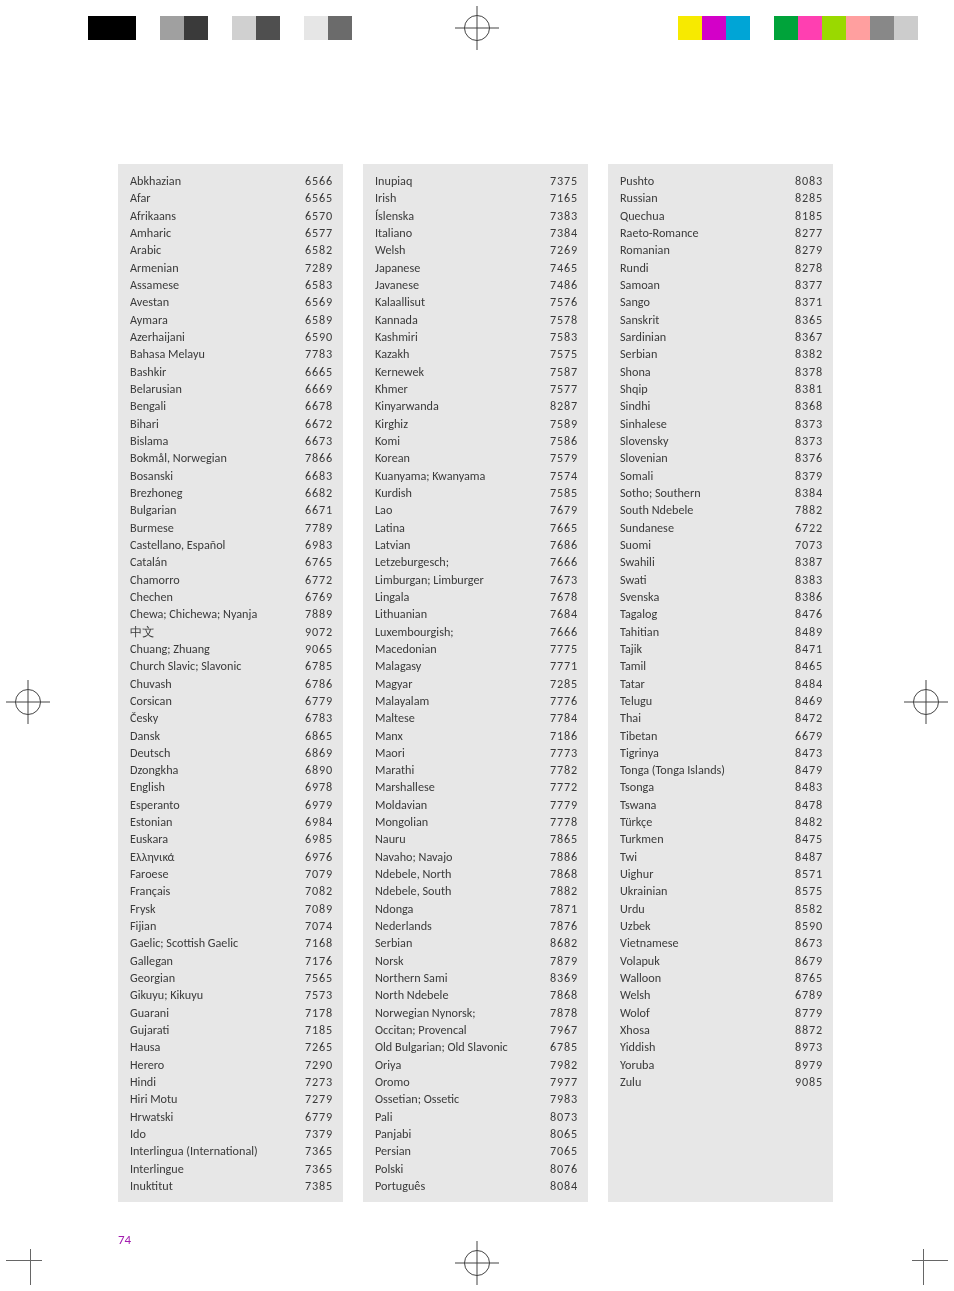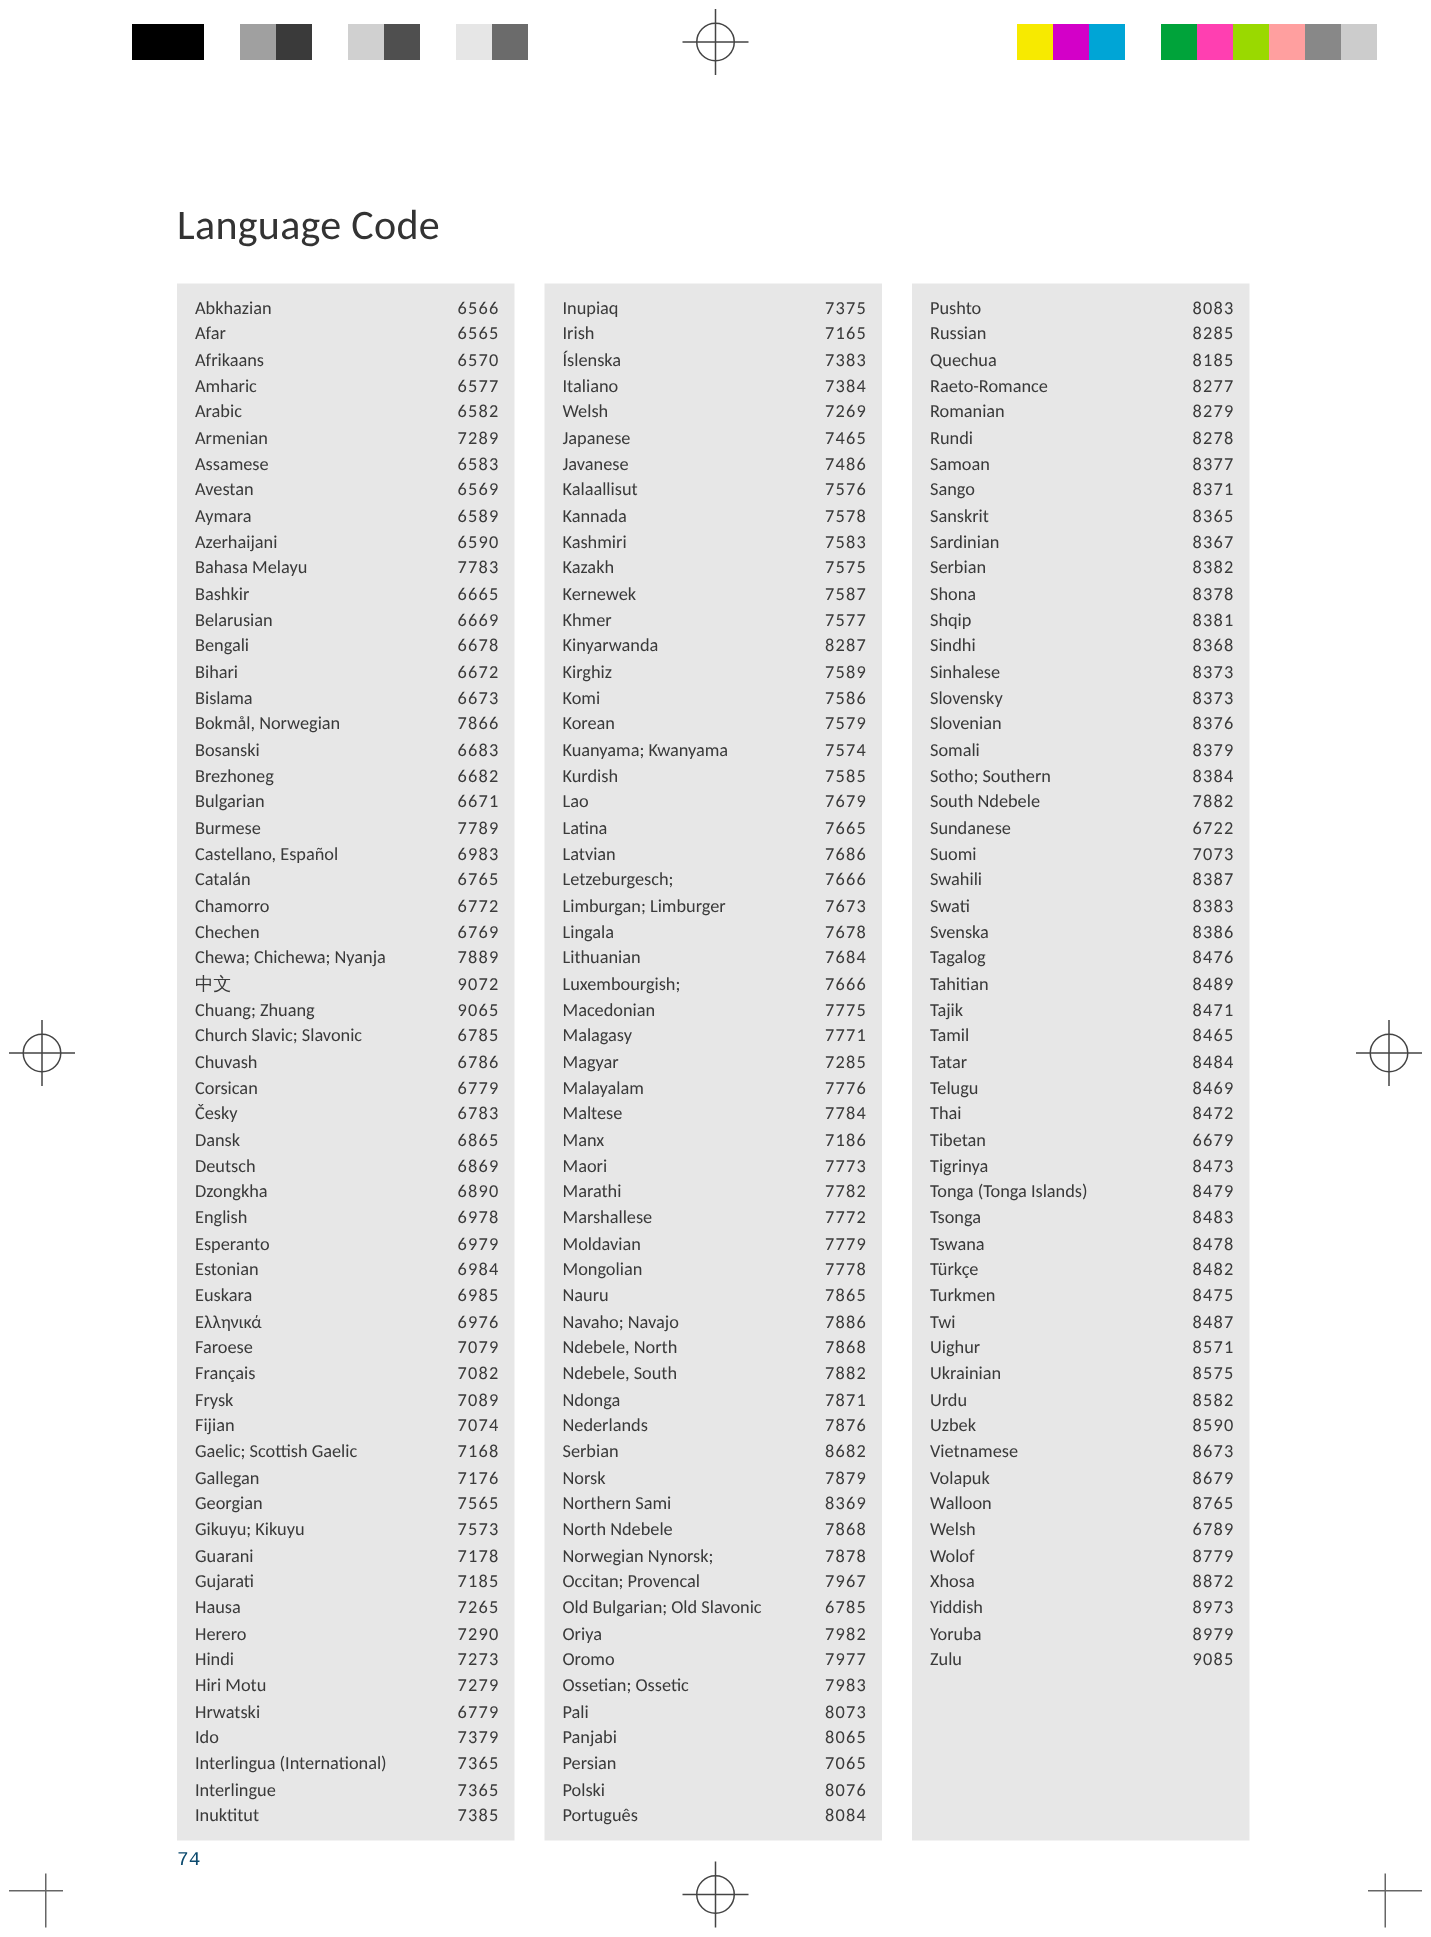--- a/index.html
+++ b/index.html
@@ -80,20 +80,21 @@
   }
   .columns {
     display: flex;
     gap: 20px;
   }
   .col {
     background: #e7e7e7;
     padding: 8px 10px 8px 12px;
     width: 225px;
     box-sizing: border-box;
+    margin-top: 32px;
   }
   .row {
     display: flex;
     justify-content: space-between;
     align-items: baseline;
     font-size: 12.2px;
     line-height: 1.42;
     color: #3a3a3a;
     white-space: nowrap;
   }
@@ -105,22 +106,21 @@
   .row .code {
     flex: 0 0 auto;
     padding-left: 4px;
     letter-spacing: 0.8px;
   }
   .pagenum {
     position: absolute;
     left: 118px;
     top: 1232px;
     font-size: 13px;
-    color: #0c4a6e;
-    font-family: Liberation Mono, monospace;
+    color: #a21caf;
   }
 </style>
 </head>
 <body>
 
 <div class="color-bars left">
     <div class="swatch" style="background: rgb(0, 0, 0);"></div>
     <div class="swatch" style="background: rgb(0, 0, 0);"></div>
     <div class="swatch" style="background: rgb(255, 255, 255);"></div>
     <div class="swatch" style="background: rgb(160, 160, 160);"></div>
@@ -155,21 +155,20 @@
     <div class="circ"></div>
   </div>
 <div class="reg-mark reg-right">
     <div class="circ"></div>
   </div>
 
 <div class="crop bl"></div>
 <div class="crop br"></div>
 
 <div class="page">
-  <h1 class="title">Language Code</h1>
   <div class="columns">
     <div class="col">
         <div class="row">
           <span class="lang">Abkhazian</span>
           <span class="code">6566</span>
         </div>
         <div class="row">
           <span class="lang">Afar</span>
           <span class="code">6565</span>
         </div>

